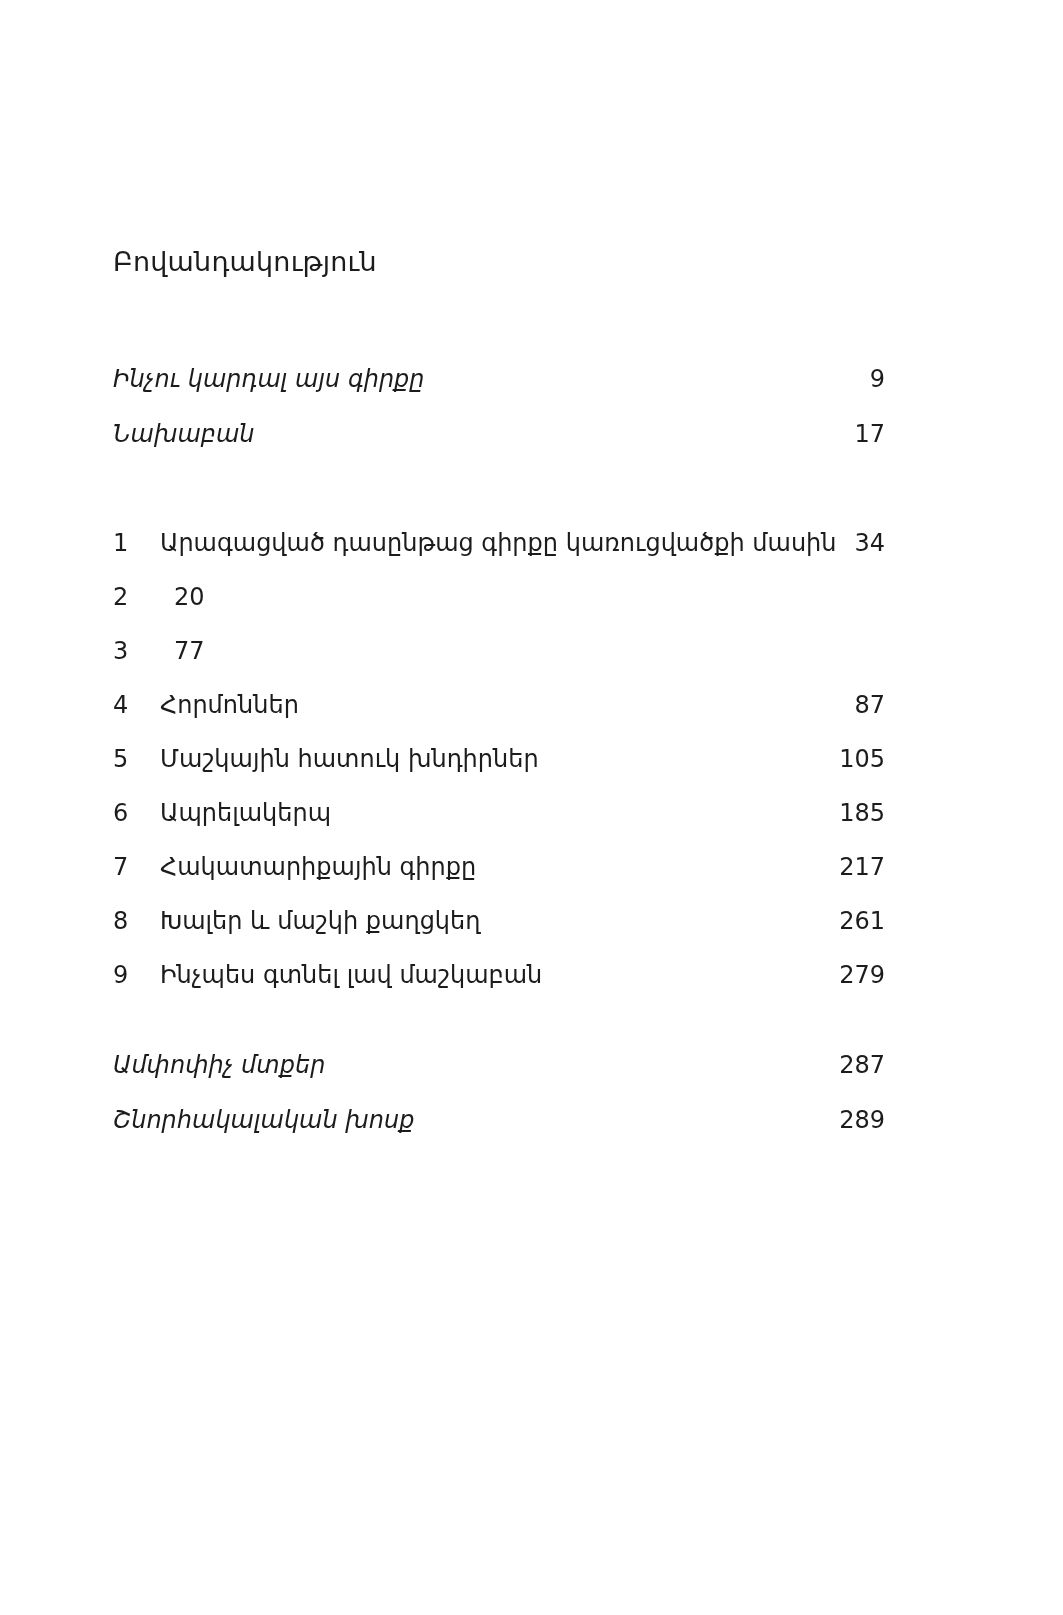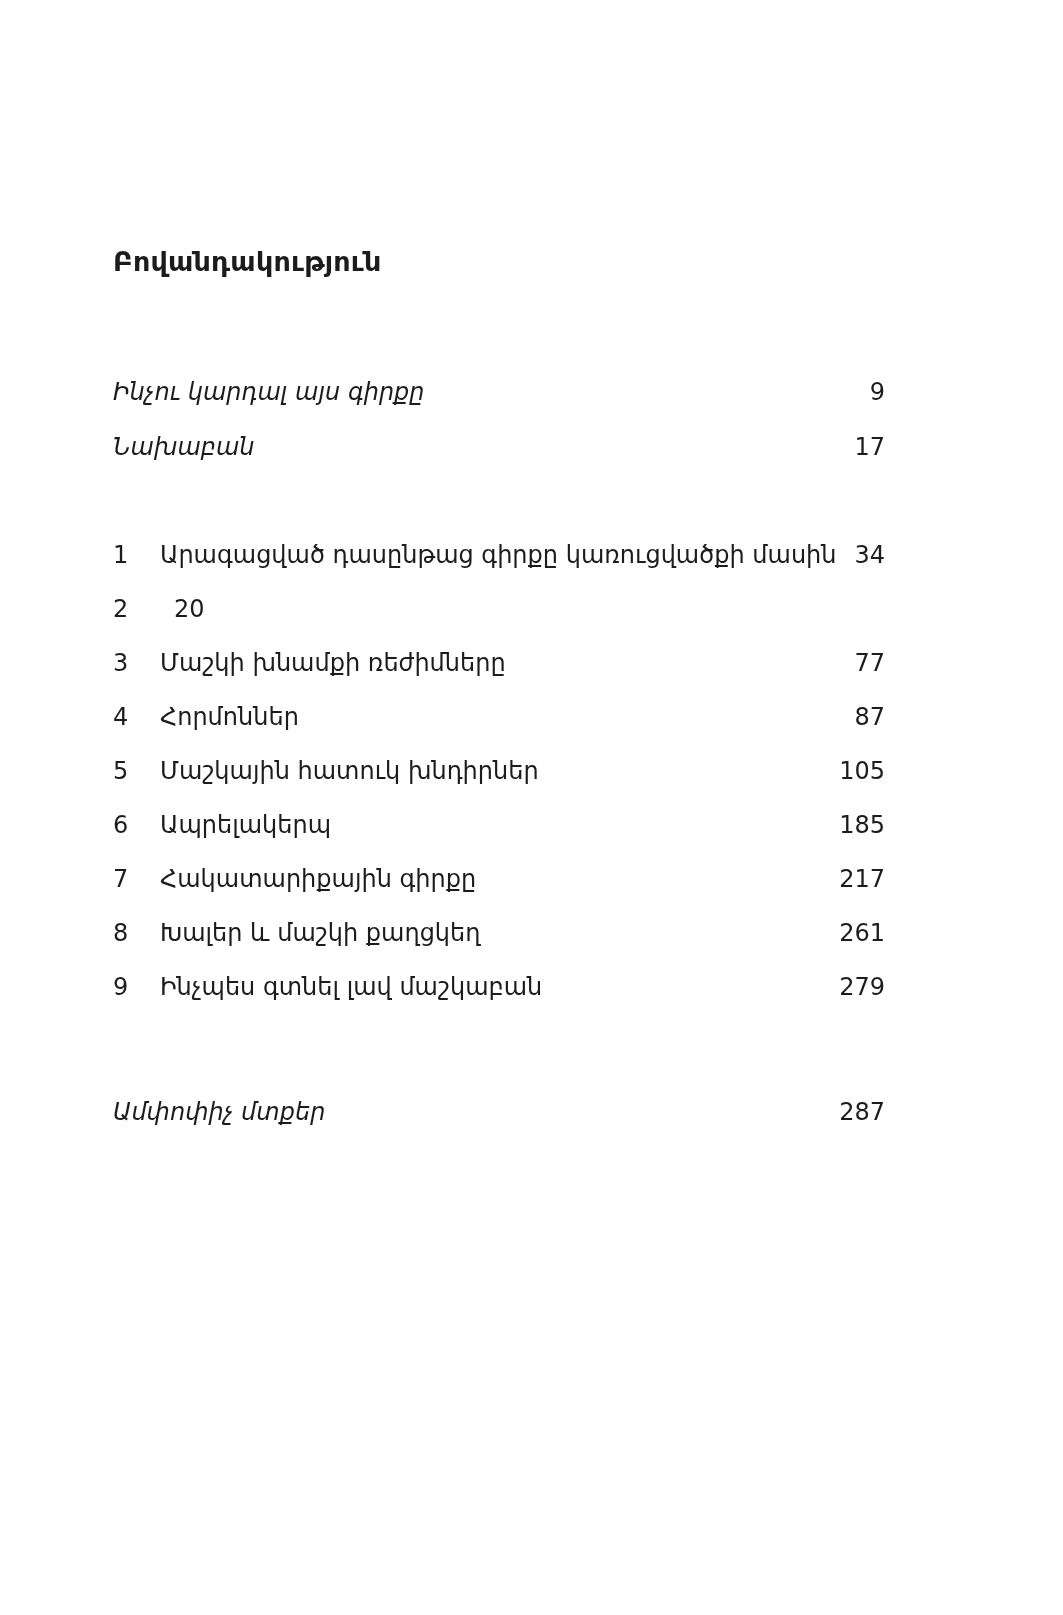--- a/index.html
+++ b/index.html
@@ -19,30 +19,30 @@
   .content {
     position: absolute;
     left: 113px;
     width: 772px;
   }
   .toc-title {
     position: absolute;
     top: 246px;
     margin: 0;
     font-size: 27px;
-    font-weight: 700;
+    font-weight: 400;
     letter-spacing: 0.2px;
   }
   .front-matter { position: absolute; top: 352px; width: 100%; }
   .chapters     { position: absolute; top: 516px; width: 100%; }
-  .back-matter  { position: absolute; top: 1072px; width: 100%; }
+  .back-matter  { position: absolute; top: 1038px; width: 100%; }
 
   .row {
     display: flex;
-    align-items: flex-end;
+    align-items: center;
     height: 54px;
     font-size: 24px;
     line-height: 1.2;
   }
   .front-matter .row, .back-matter .row { height: 55px; }
   .italic .label { font-style: italic; }
   .num {
     flex: 0 0 47px;
   }
   .label {
@@ -80,21 +80,20 @@
         <span class="num">1</span>
         <span class="label">Արագացված դասընթաց գիրքը կառուցվածքի մասին</span>
         <span class="pagenum">34</span>
       </div>
       <div class="row">
         <span class="num">2</span>
         <span class="pagenum">20</span>
       </div>
       <div class="row">
         <span class="num">3</span>
-        <span class="label">Մաշկի խնամքի ռեժիմները</span>
         <span class="pagenum">77</span>
       </div>
       <div class="row">
         <span class="num">4</span>
         <span class="label">Հորմոններ</span>
         <span class="pagenum">87</span>
       </div>
       <div class="row">
         <span class="num">5</span>
         <span class="label">Մաշկային հատուկ խնդիրներ</span>
@@ -120,16 +119,20 @@
         <span class="label">Ինչպես գտնել լավ մաշկաբան</span>
         <span class="pagenum">279</span>
       </div>
     </div>
 
     <div class="back-matter">
       <div class="row italic">
         <span class="label">Ամփոփիչ մտքեր</span>
         <span class="pagenum">287</span>
       </div>
+      <div class="row italic">
+        <span class="label">Շնորհակալական խոսք</span>
+        <span class="pagenum">289</span>
+      </div>
     </div>
 
   </div>
 </div>
 
 </body></html>

